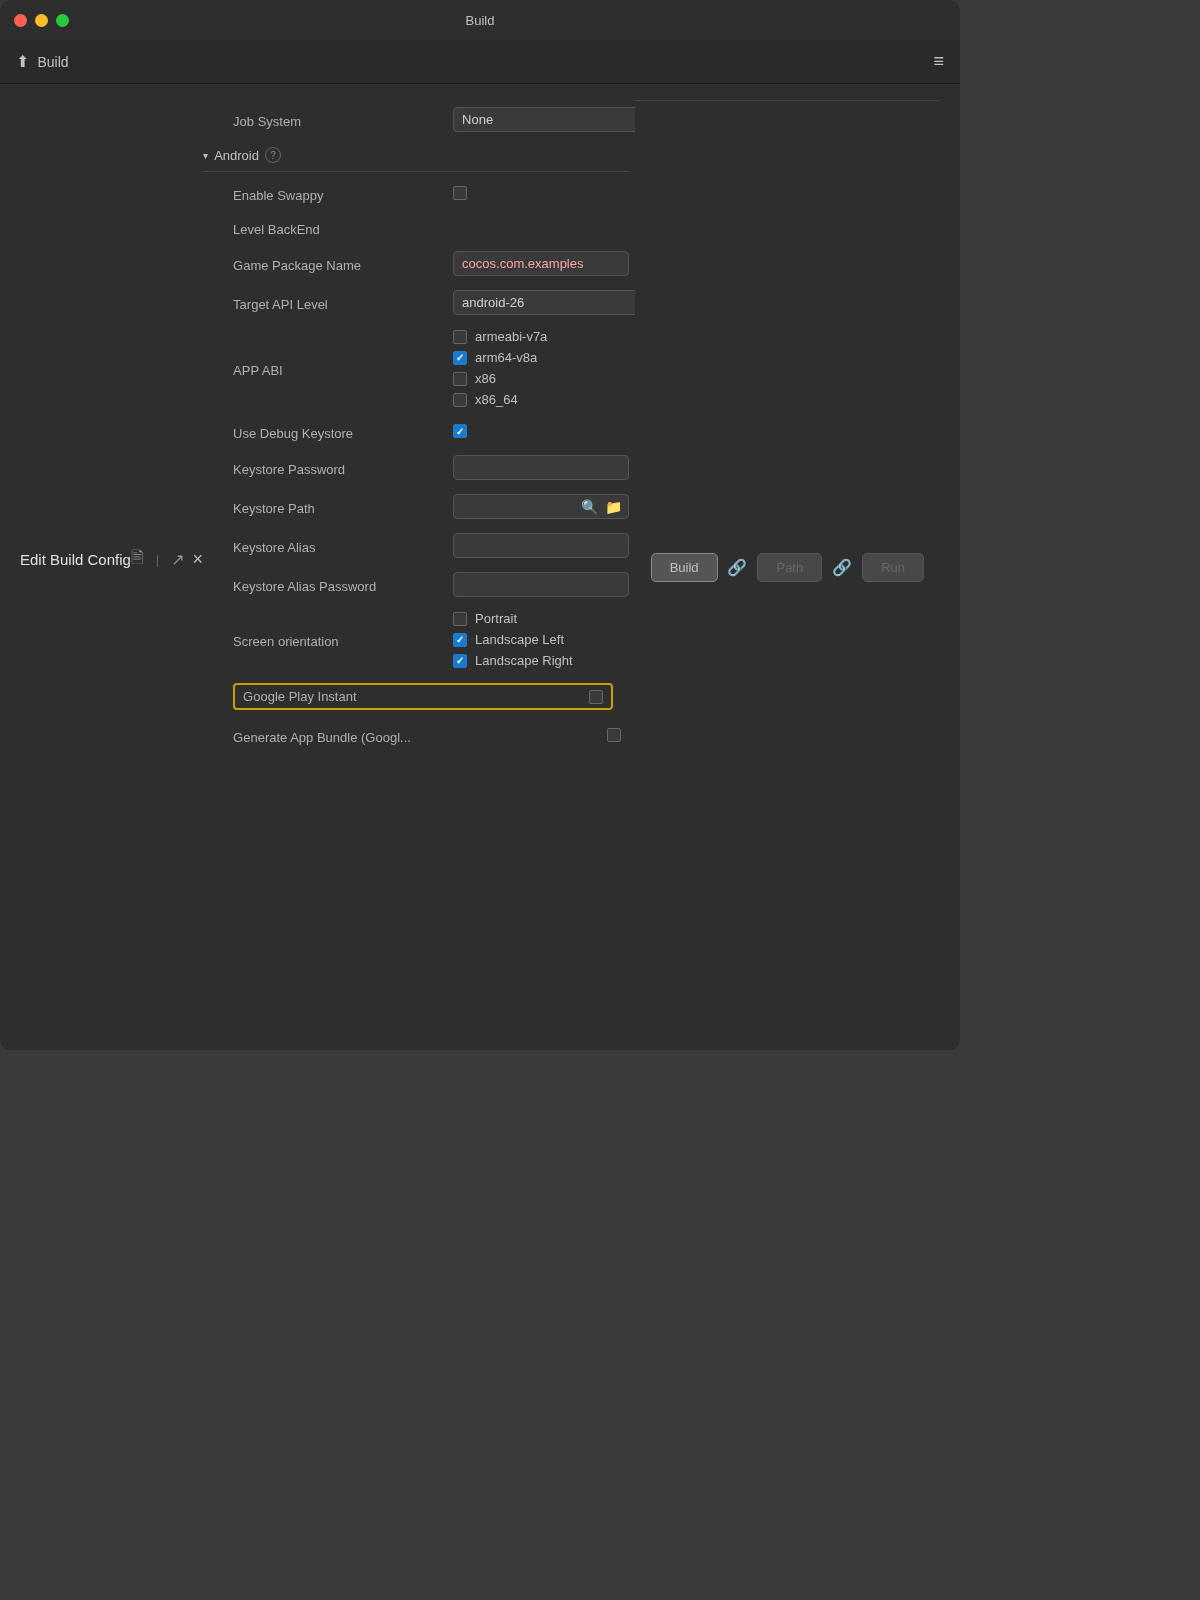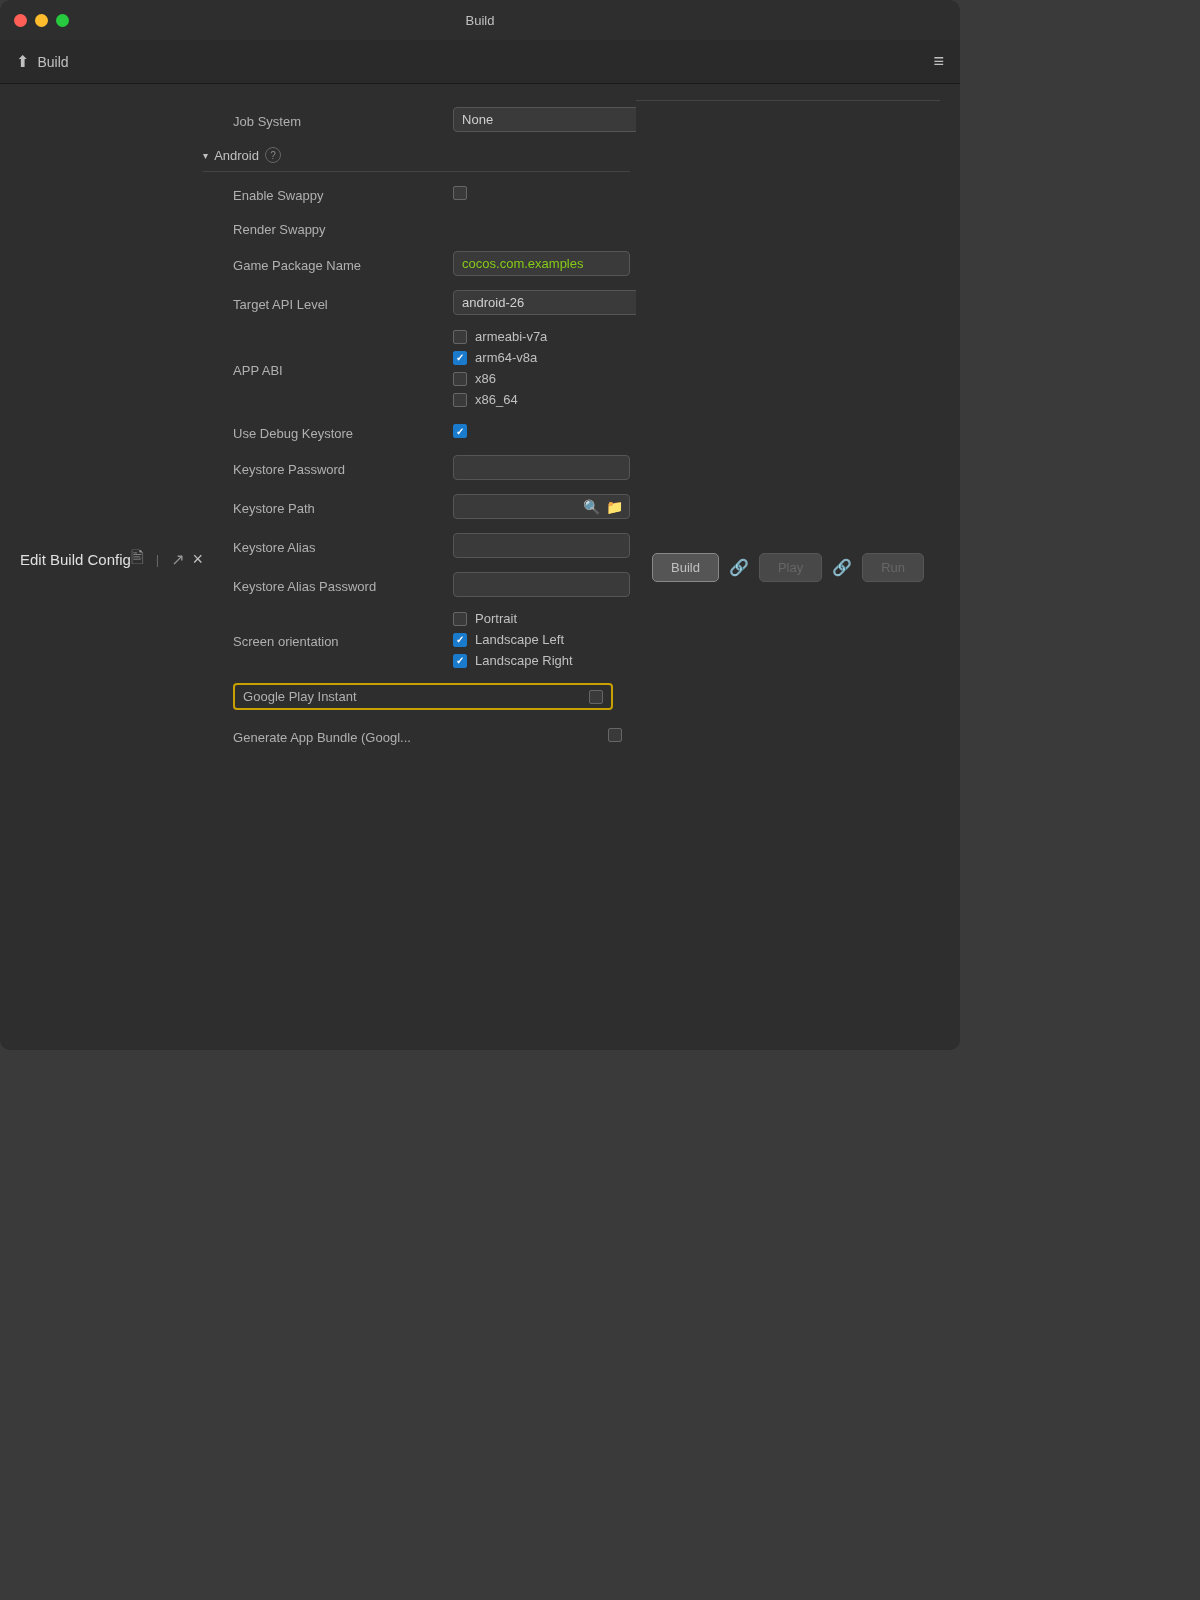--- a/index.html
+++ b/index.html
@@ -209,21 +209,21 @@
       color: #999;
       pointer-events: none;
       font-size: 12px;
     }
 
     
     .text-input {
       background: #3a3a3a;
       border: 1px solid #555;
       border-radius: 4px;
-      color: #84cc16;
+      color: #fca5a5;
       padding: 4px 8px;
       font-size: 13px;
       width: 100%;
     }
     .text-input-with-icons {
       position: relative;
       width: 100%;
     }
     .text-input-with-icons .text-input {
       padding-right: 52px;
@@ -405,21 +405,21 @@
     <div class="form-row">
       <div class="form-label">Enable Swappy</div>
       <div class="form-control">
         <div class="checkbox-wrapper">
           <div class="custom-checkbox"></div>
         </div>
       </div>
     </div>
 
     <div class="form-row">
-      <div class="form-label">Render Swappy</div>
+      <div class="form-label">Level BackEnd</div>
     </div>
 
     <div class="form-row">
       <div class="form-label">Game Package Name</div>
       <div class="form-control">
         <input type="text" class="text-input" value="cocos.com.examples" style="">
       </div>
     </div>
 
     <div class="form-row">
@@ -541,18 +541,18 @@
       </div>
     </div>
 
     <div style="height: 20px;"></div>
 
   </div>
 
   <div class="action-bar">
     <button class="action-btn primary">Build</button>
     <span class="action-link-icon">🔗</span>
-    <button class="action-btn disabled">Play</button>
+    <button class="action-btn disabled">Path</button>
     <span class="action-link-icon">🔗</span>
     <button class="action-btn disabled">Run</button>
   </div>
 
 </div>
 
 </body></html>

